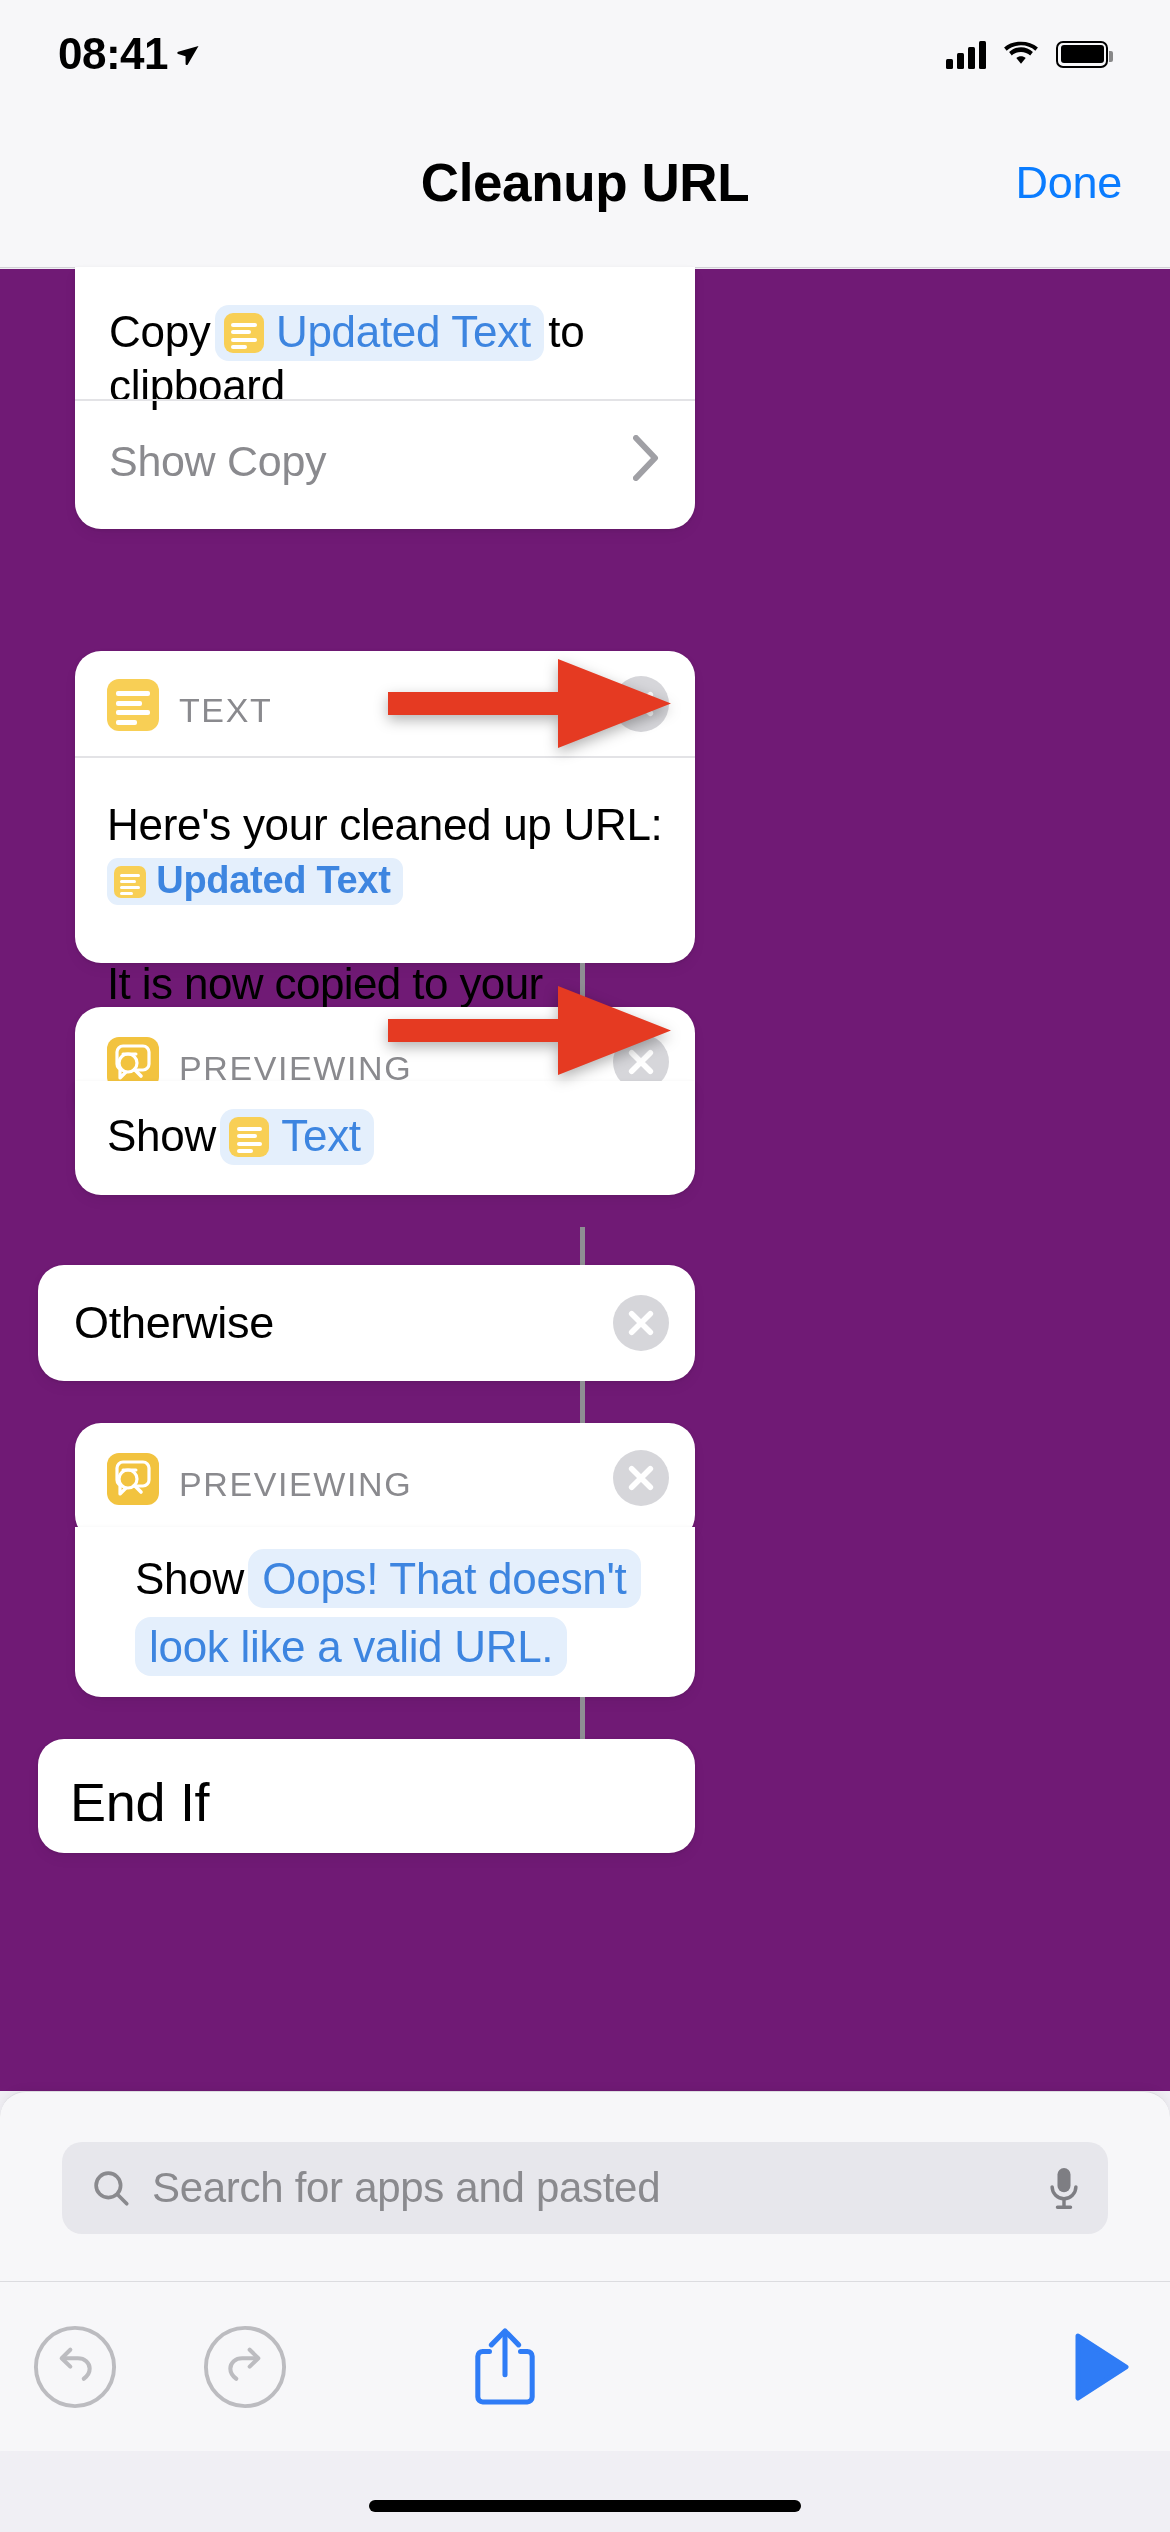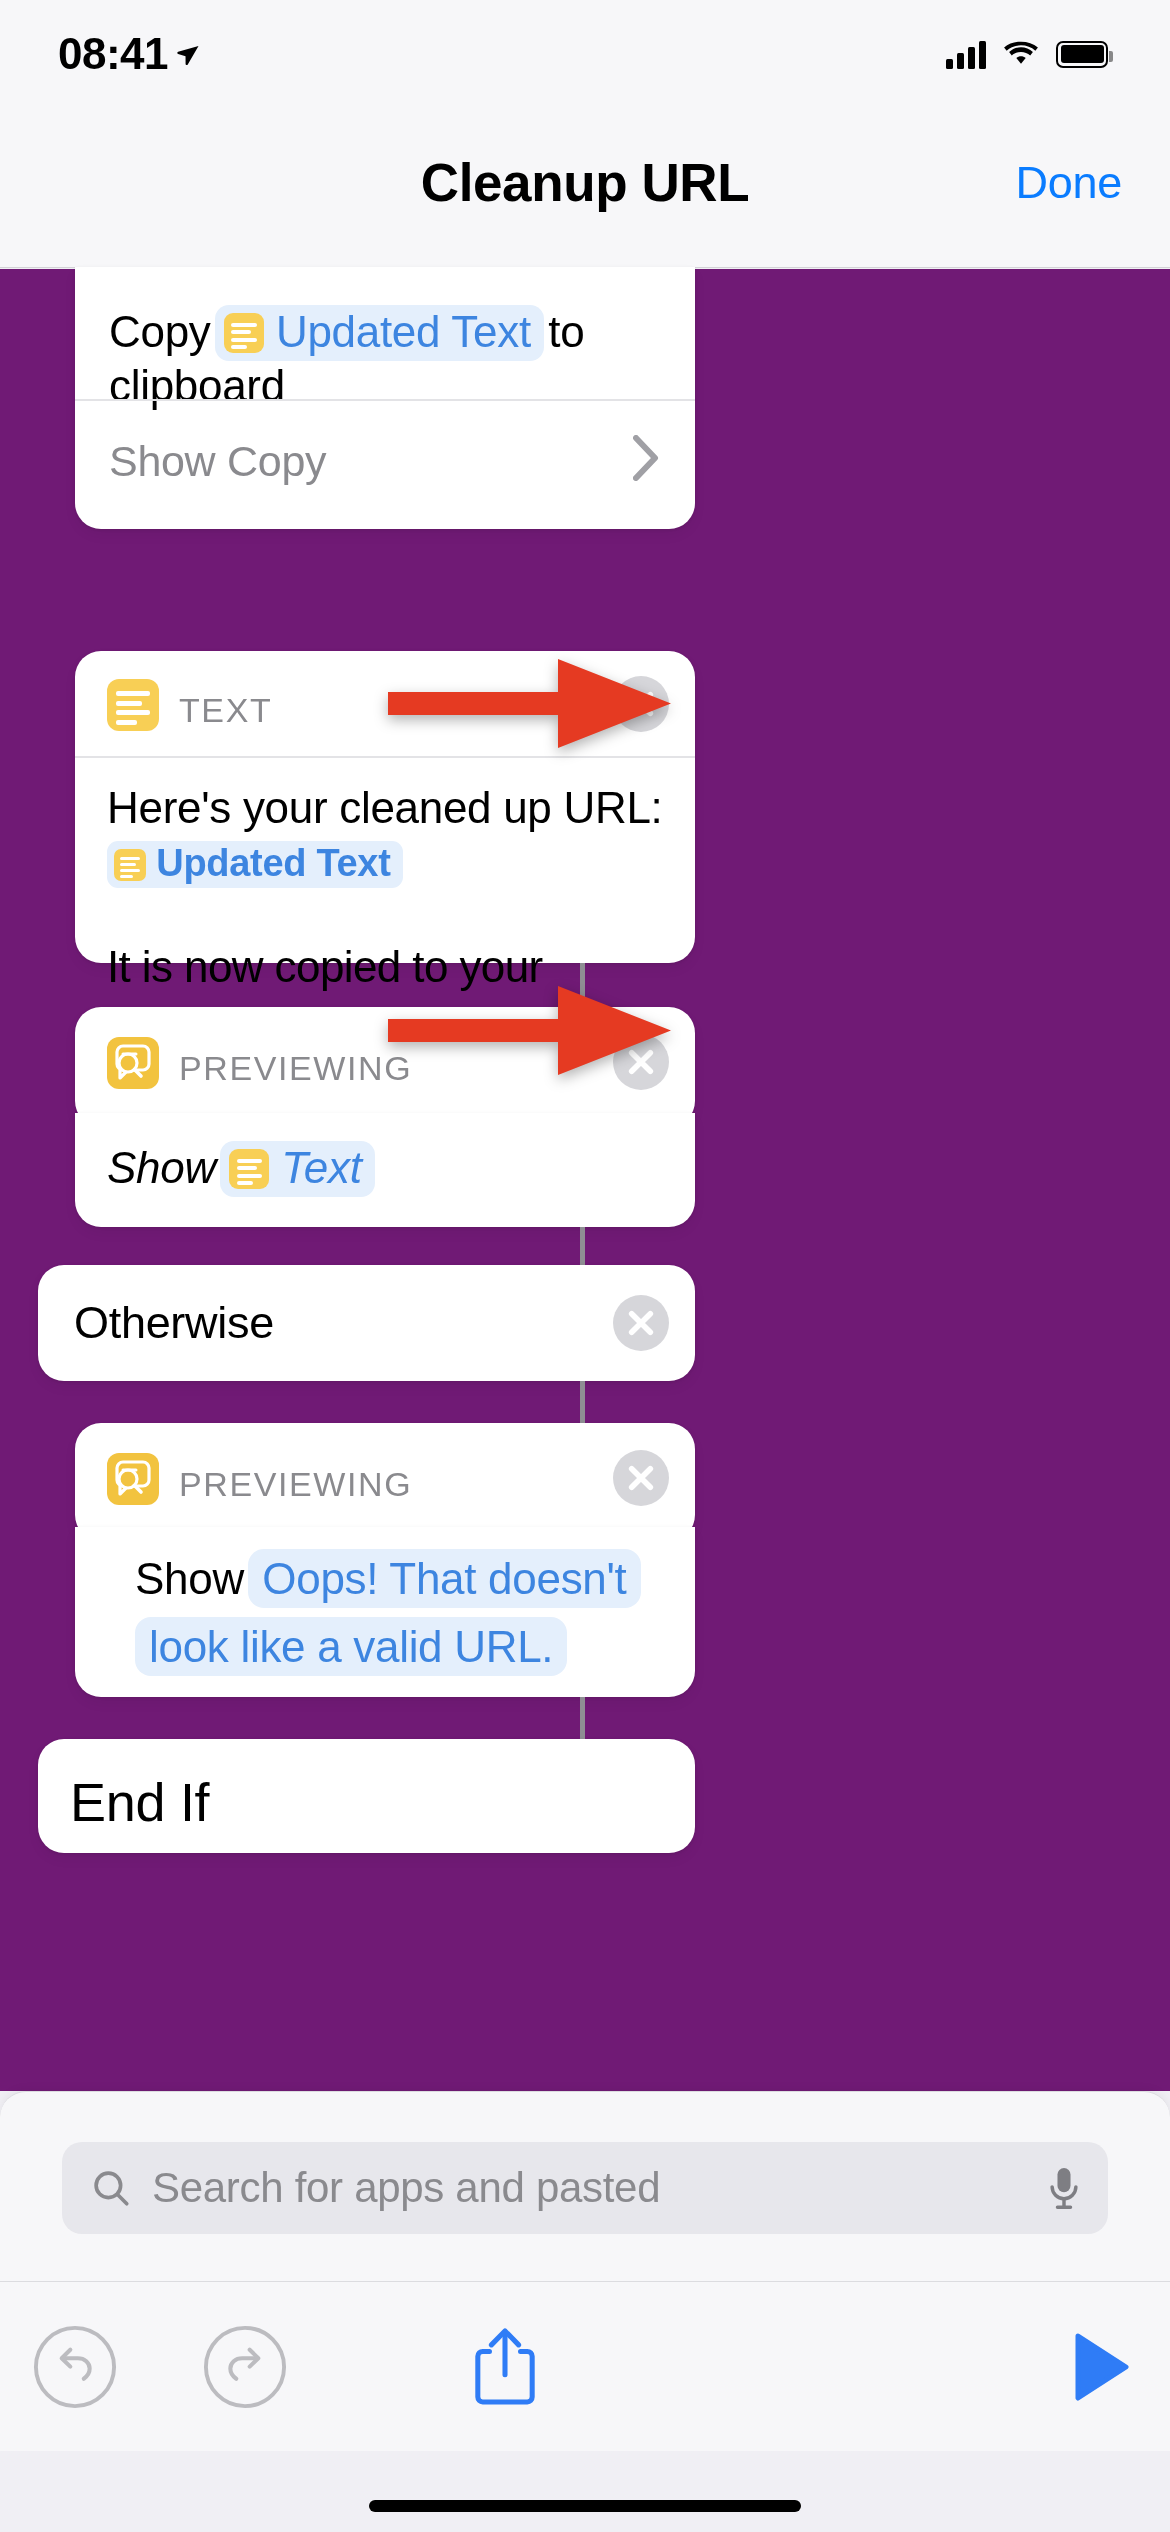--- a/index.html
+++ b/index.html
@@ -238,21 +238,21 @@
       </span>
     <div class="hdr-label" style="position:absolute; left:104px; top:40px;">TEXT</div>
     <div class="xbtn" style="right:26px; top:25px;">
       <svg viewBox="0 0 24 24">
           <path d="M8 8l8 8M16 8l-8 8" stroke="#fff" stroke-width="2.4" stroke-linecap="round"></path>
         </svg>
     </div>
     <div class="row-divider" style="top:105px;"></div>
 
     <div style="position:absolute; left:32px; top:128px; right:30px;">
-      <div class="plain" style="line-height:58px;">Here's your cleaned up URL:</div>
+      <div class="plain" style="line-height:58px;margin-top:17px;">Here's your cleaned up URL:</div>
       <div style="margin-top:4px;">
         <span class="token bd"><span class="ic-text sm"><i></i><i></i><i></i><i></i></span>&nbsp;<span>Updated Text</span></span>
       </div>
       <div class="plain" style="line-height:57px; margin-top:50px; letter-spacing:-0.6px;">It is now copied to your clipboard and ready to be pasted anywhere.</div>
     </div>
   </div>
 
   <div class="connector" style="top:694px; height:44px;"></div>
 
   <div class="card" style="left:75px; top:738px; width:620px; height:120px; border-radius:26px;">
@@ -266,21 +266,21 @@
       </svg>
     </span>
     <div class="hdr-label" style="position:absolute; left:104px; top:42px;">PREVIEWING</div>
     <div class="xbtn" style="right:26px; top:27px;">
       <svg viewBox="0 0 24 24">
           <path d="M8 8l8 8M16 8l-8 8" stroke="#fff" stroke-width="2.4" stroke-linecap="round"></path>
         </svg>
     </div>
     <div class="row-divider" style="top:106px;"></div>
   </div>
-  <div class="card" style="left:75px; top:844px; width:620px; height:114px; border-radius:0 0 26px 26px;font-style:italic;">
+  <div class="card" style="left:75px; top:812px; width:620px; height:114px; border-radius:0 0 26px 26px;">
     <div style="position:absolute; left:32px; top:28px;">
       <span class="plain">Show</span>
       <span class="token lg"><span class="ic-text mid"><i></i><i></i><i></i><i></i></span>&nbsp;<span>Text</span></span>
     </div>
   </div>
 
   <div class="connector" style="top:958px; height:40px;"></div>
 
   <div class="card" style="left:38px; top:996px; width:657px; height:116px; border-radius:26px;">
     <div class="plain" style="position:absolute; left:36px; top:32px; font-size:45px;">Otherwise</div>

